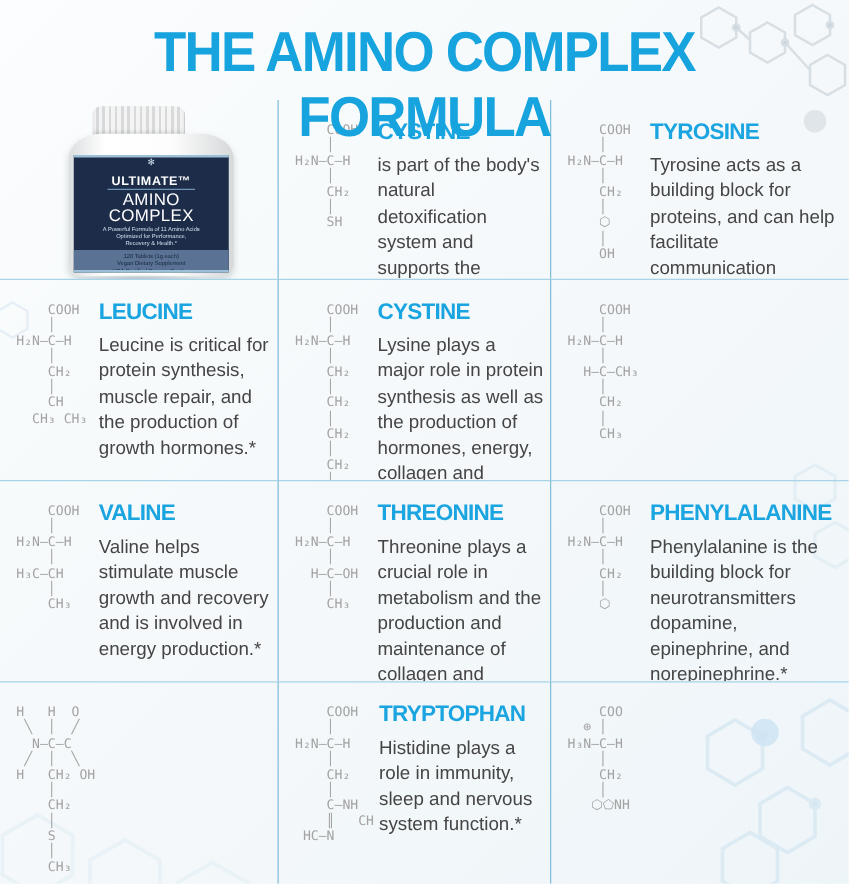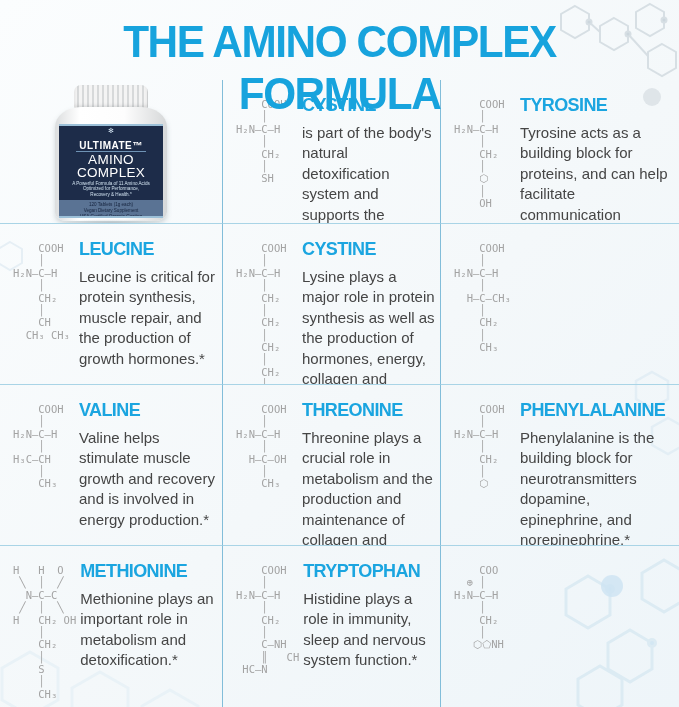--- a/index.html
+++ b/index.html
@@ -25,21 +25,21 @@
   .amino-name{margin:0 0 7px;font-size:18px;font-weight:800;color:#1ba5e0;
               letter-spacing:-0.6px;white-space:nowrap;}
   .desc{font-size:15px;line-height:1.36;color:#454545;}
   
   .product-cell{display:flex;align-items:center;justify-content:center;padding-top:4px;}
   .bottle{position:relative;width:116px;height:138px;}
   .cap{position:absolute;top:0;left:21px;width:74px;height:24px;
        border-radius:7px 7px 3px 3px;
        background:repeating-linear-gradient(90deg,#f4f4f4 0 3px,#d7d9da 3px 5px);
        box-shadow:inset 0 -3px 4px rgba(0,0,0,.12);}
-  .bottle-body{position:absolute;top:22px;left:2px;width:112px;height:114px;
+  .bottle-body{position:absolute;top:22px;left:2px;width:132px;height:114px;
        border-radius:26px 26px 11px 11px/20px 20px 9px 9px;
        background:linear-gradient(90deg,#dcdedf 0%,#ffffff 22%,#fdfdfd 62%,#d6d8d9 100%);
        box-shadow:0 3px 5px rgba(90,110,120,.25);}
   .label{position:absolute;left:4px;right:4px;top:17px;height:90px;overflow:hidden;
        border-top:2px solid #9cc0d8;border-bottom:2px solid #9cc0d8;
        background:#1d2c49;text-align:center;color:#fff;}
   .molecule-glyph{font-size:7px;line-height:9px;color:#cfe0ee;}
   .brand{font-size:10px;font-weight:700;letter-spacing:.5px;line-height:11px;
          border-bottom:1px solid #6f93b5;display:inline-block;padding:0 3px;}
   .pname{font-size:13.5px;font-weight:400;letter-spacing:.3px;line-height:13px;}
@@ -239,24 +239,20 @@
  ╲  │  ╱
   N—C—C
  ╱  │  ╲
 H   CH₂ OH
     │
     CH₂
     │
     S
     │
     CH₃</div>
-      <div class="info">
-          <h2 class="amino-name">METHIONINE</h2>
-        <div class="desc">Methionine plays an important role in metabolism and detoxification.*</div>
-        </div>
     </div>
 
     <div class="cell acell bt bl">
       <div class="structure">    COOH
     │
 H₂N—C—H
     │
     CH₂
     │
     C—NH

